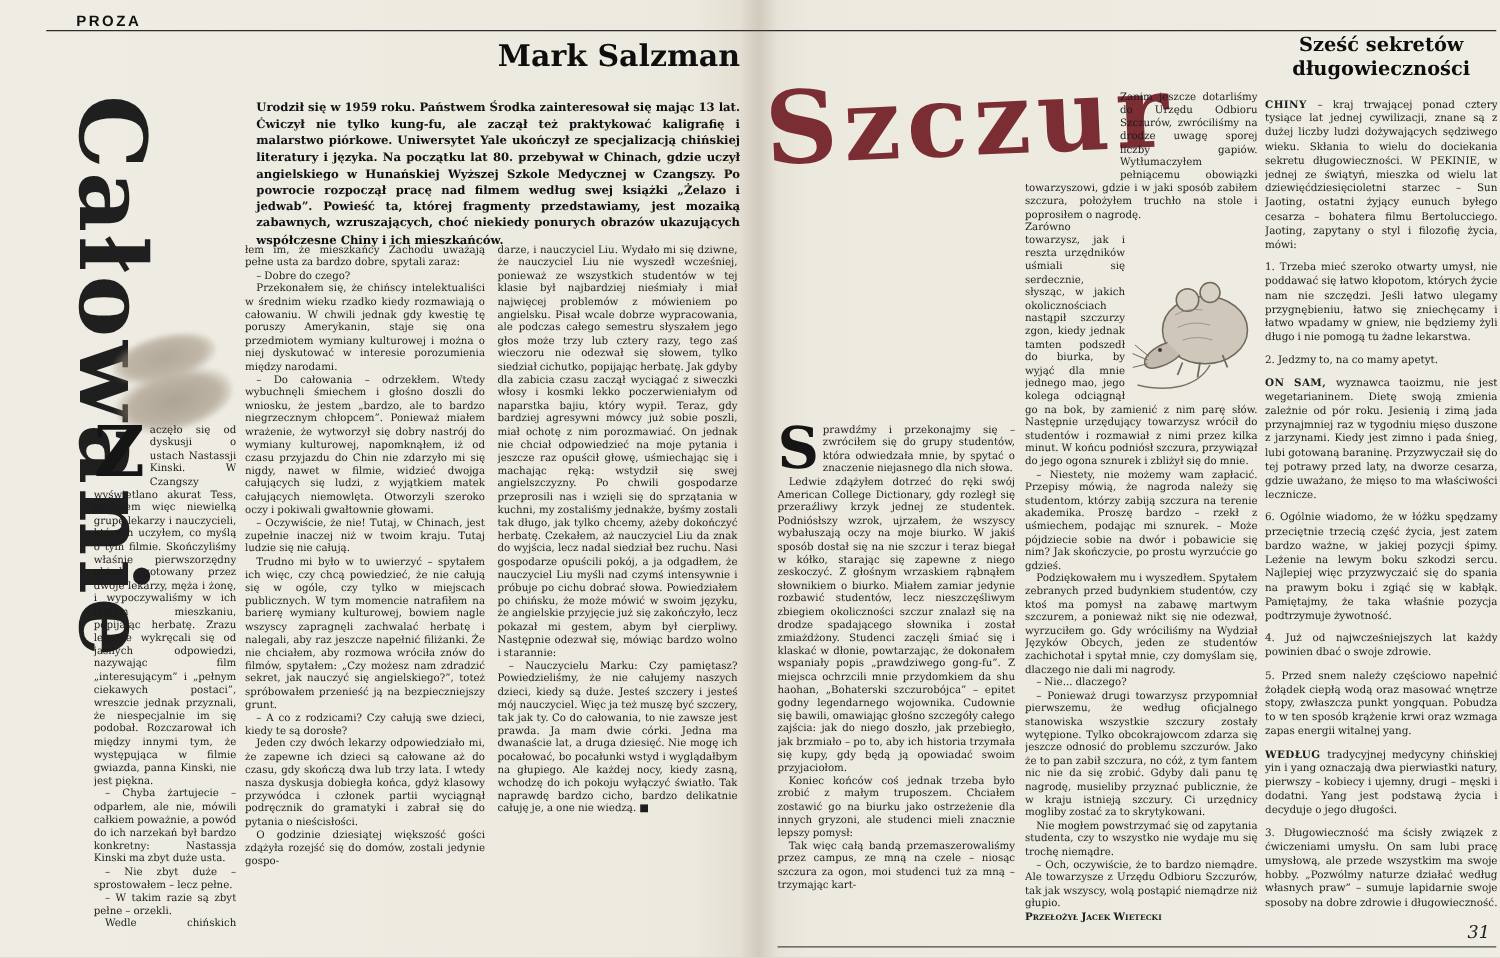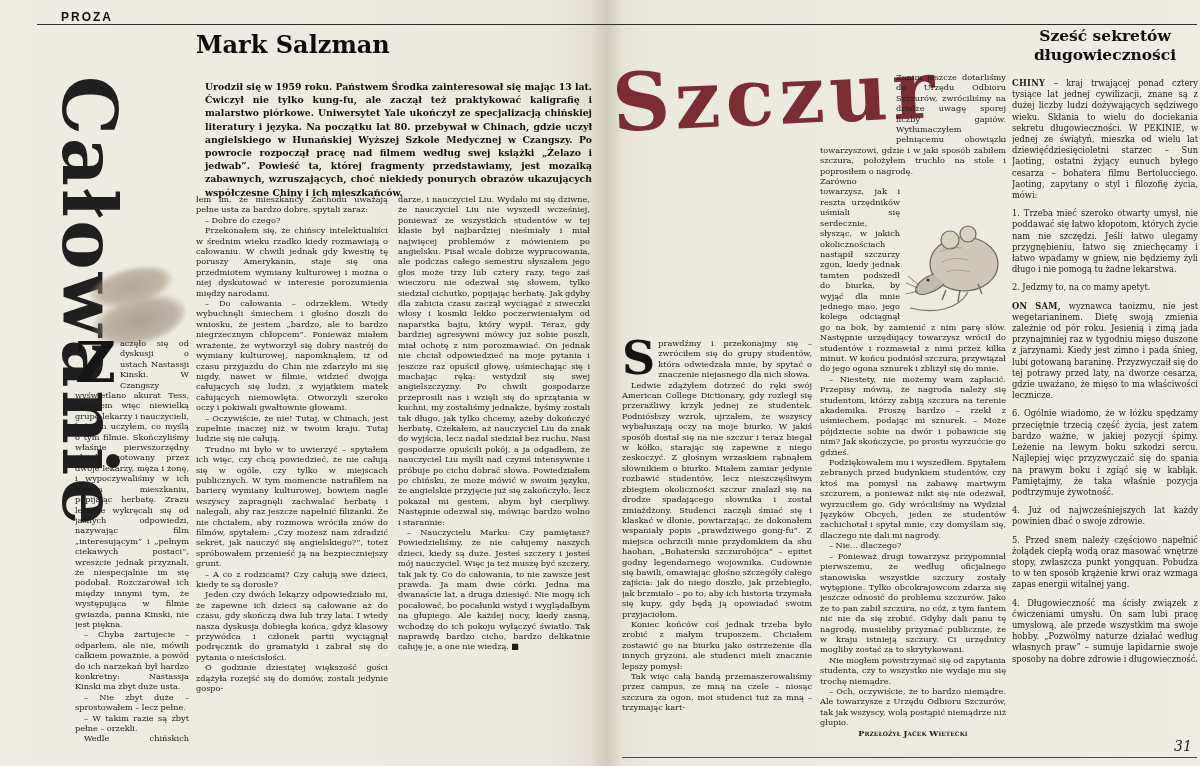--- a/index.html
+++ b/index.html
@@ -14,21 +14,21 @@
   .vtitle{position:absolute;left:52px;top:76px;writing-mode:vertical-rl;
           font-size:74px;font-weight:bold;letter-spacing:3px;color:#1f1f1f;line-height:1;}
   .lips{position:absolute;left:86px;top:256px;width:100px;height:100px;transform:rotate(-14deg);
         filter:blur(1.5px);opacity:.55;}
   .lips::before{content:"";position:absolute;top:12px;left:8px;right:8px;height:36px;
         border-radius:50% 50% 45% 45%;
         background:radial-gradient(ellipse at center,#80725f 0%,#9c8d7a 55%,rgba(160,148,130,0) 78%);}
   .lips::after{content:"";position:absolute;top:42px;left:3px;right:3px;height:46px;
         border-radius:45% 45% 55% 55%;
         background:radial-gradient(ellipse at center,#776a58 0%,#968775 55%,rgba(160,148,130,0) 78%);}
-  .author{position:absolute;left:196px;top:30px;width:396px;
+  .author{position:absolute;left:196px;top:30px;width:396px;text-align:right;
           font-size:24px;font-weight:bold;color:#0e0e0e;}
   .intro{position:absolute;left:205px;top:80px;width:387px;font-size:9.3px;line-height:13.2px;
          font-weight:bold;text-align:justify;color:#121212;}
   .col{position:absolute;font-size:8.2px;line-height:10.4px;text-align:justify;overflow:hidden;
        word-spacing:-0.2px;}
   .col p{margin:0;text-indent:9px;}
   .col[data-first-flush] p:first-child{text-indent:0;}
   .col p.has-dropcap{text-indent:0;}
   .col-narrow{left:75px;top:338px;width:114px;height:406px;}
   .col-a{left:196px;top:194px;width:192px;height:550px;}
@@ -38,21 +38,21 @@
 
   
   .rp-title{position:absolute;left:612px;top:56px;font-size:80px;font-weight:bold;
             letter-spacing:5px;color:#7a2d33;transform:rotate(-2.5deg);line-height:1;}
   .rp-col1{left:622px;top:338px;width:190px;height:406px;}
   .rp-col1 p.has-dropcap::first-letter{float:left;font-size:46px;line-height:38px;
        font-weight:bold;padding:1px 3px 0 0;color:#151515;}
   .rp-col2{left:820px;top:72px;width:186px;height:672px;}
   .title-spacer{float:left;width:76px;height:66px;}
   .rat-fig{float:right;width:100px;height:138px;margin:2px 0 4px 6px;}
-  .translator{margin-top:8px;text-align:center;font-variant:small-caps;font-weight:bold;}
+  .translator{margin-top:8px;text-align:left;font-variant:small-caps;font-weight:bold;}
   .rp-col2 .translator,.rp-col2 .booknote{text-indent:0;}
 
   
   .sidebar{position:absolute;left:1012px;top:26px;width:186px;height:700px;overflow:hidden;}
   .sb-title{font-size:15.5px;font-weight:bold;text-align:center;line-height:19px;color:#0e0e0e;}
   .sb-body{margin-top:14px;font-size:8.3px;line-height:11.2px;text-align:justify;word-spacing:-0.2px;}
   .sb-body p{margin:0 0 7px 0;}
   .sb-body b{letter-spacing:.3px;}
 
   .pageno{position:absolute;left:1155px;top:738px;font-style:italic;font-size:14px;color:#222;margin-left:19px;}
@@ -145,20 +145,21 @@
       <div>długowieczności</div>
     </div>
     <div class="sb-body">
         <p><b>CHINY </b>– kraj trwającej ponad cztery tysiące lat jednej cywilizacji, znane są z dużej liczby ludzi dożywających sędziwego wieku. Skłania to wielu do dociekania sekretu długowieczności. W PEKINIE, w jednej ze świątyń, mieszka od wielu lat dziewięćdziesięcioletni starzec – Sun Jaoting, ostatni żyjący eunuch byłego cesarza – bohatera filmu Bertolucciego. Jaoting, zapytany o styl i filozofię życia, mówi:</p>
         <p>1. Trzeba mieć szeroko otwarty umysł, nie poddawać się łatwo kłopotom, których życie nam nie szczędzi. Jeśli łatwo ulegamy przygnębieniu, łatwo się zniechęcamy i łatwo wpadamy w gniew, nie będziemy żyli długo i nie pomogą tu żadne lekarstwa.</p>
         <p>2. Jedzmy to, na co mamy apetyt.</p>
         <p><b>ON SAM, </b>wyznawca taoizmu, nie jest wegetarianinem. Dietę swoją zmienia zależnie od pór roku. Jesienią i zimą jada przynajmniej raz w tygodniu mięso duszone z jarzynami. Kiedy jest zimno i pada śnieg, lubi gotowaną baraninę. Przyzwyczaił się do tej potrawy przed laty, na dworze cesarza, gdzie uważano, że mięso to ma właściwości lecznicze.</p>
         <p>6. Ogólnie wiadomo, że w łóżku spędzamy przeciętnie trzecią część życia, jest zatem bardzo ważne, w jakiej pozycji śpimy. Leżenie na lewym boku szkodzi sercu. Najlepiej więc przyzwyczaić się do spania na prawym boku i zgiąć się w kabłąk. Pamiętajmy, że taka właśnie pozycja podtrzymuje żywotność.</p>
         <p>4. Już od najwcześniejszych lat każdy powinien dbać o swoje zdrowie.</p>
         <p>5. Przed snem należy częściowo napełnić żołądek ciepłą wodą oraz masować wnętrze stopy, zwłaszcza punkt yongquan. Pobudza to w ten sposób krążenie krwi oraz wzmaga zapas energii witalnej yang.</p>
-        <p>4. Długowieczność ma ścisły związek z ćwiczeniami umysłu. On sam lubi pracę umysłową, ale przede wszystkim ma swoje hobby. „Pozwólmy naturze działać według własnych praw” – sumuje lapidarnie swoje sposoby na dobre zdrowie i długowieczność.</p>
+        <p><b>WEDŁUG </b>tradycyjnej medycyny chińskiej yin i yang oznaczają dwa pierwiastki natury, pierwszy – kobiecy i ujemny, drugi – męski i dodatni. Yang jest podstawą życia i decyduje o jego długości.</p>
+        <p>3. Długowieczność ma ścisły związek z ćwiczeniami umysłu. On sam lubi pracę umysłową, ale przede wszystkim ma swoje hobby. „Pozwólmy naturze działać według własnych praw” – sumuje lapidarnie swoje sposoby na dobre zdrowie i długowieczność.</p>
       </div>
 
   </div>
 
   <div class="pageno">31</div>
   <div class="btm-rule"></div>
 </div>
 
 </body></html>

